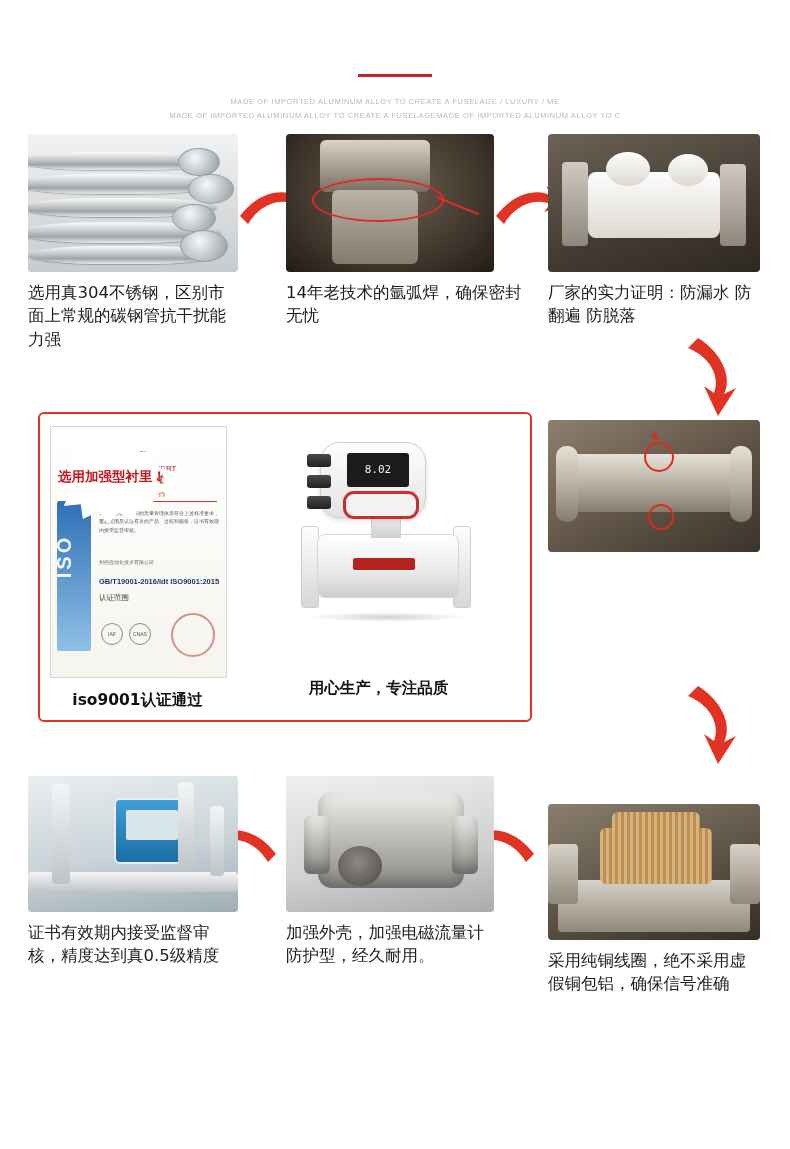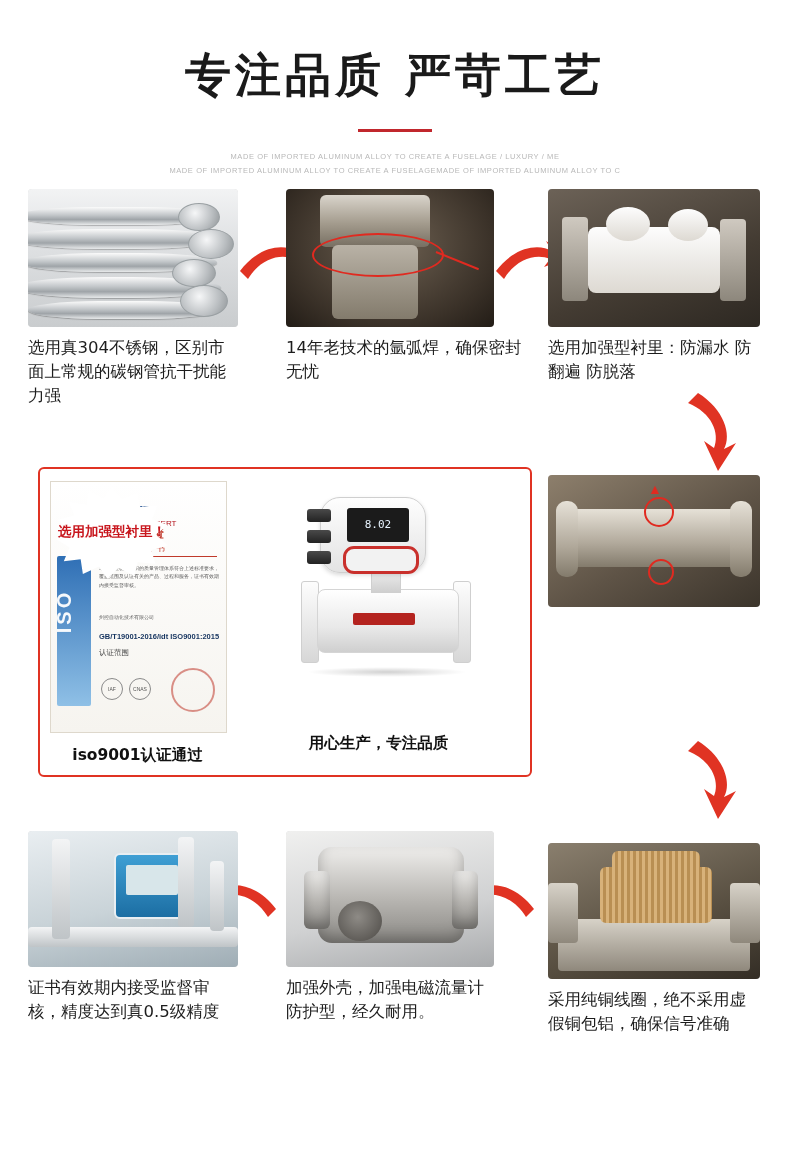--- a/index.html
+++ b/index.html
@@ -352,21 +352,20 @@
   .meter .shadow {
     position: absolute; left: 70px; top: 186px;
     width: 160px; height: 10px;
     background: radial-gradient(ellipse at 50% 50%, rgba(0,0,0,.18), transparent 70%);
   }
 </style>
 </head>
 <body>
 
 <div class="header">
-  <div class="main-title">专注品质 严苛工艺</div>
   <div class="title-rule"></div>
   <div class="sub-en">
     <div>MADE OF IMPORTED ALUMINUM ALLOY TO CREATE A FUSELAGE / LUXURY / ME</div>
     <div>MADE OF IMPORTED ALUMINUM ALLOY TO CREATE A FUSELAGEMADE OF IMPORTED ALUMINUM ALLOY TO C</div>
   </div>
 </div>
 
 <div class="board">
 
   <div class="cell" style="left:28px; top:10px; width:210px;">
@@ -413,21 +412,21 @@
   <div class="cell" style="left:548px; top:10px; width:212px;">
     <div class="photo" style="width:212px;height:138px;">
       <div class="ph liner">
         <div class="flange" style="left:14px;top:28px;width:26px;height:84px;"></div>
         <div class="flange" style="left:172px;top:30px;width:26px;height:82px;"></div>
         <div class="white" style="left:40px;top:38px;width:132px;height:66px;"></div>
         <div class="white" style="left:58px;top:18px;width:44px;height:34px;border-radius:50%;"></div>
         <div class="white" style="left:120px;top:20px;width:40px;height:32px;border-radius:50%;"></div>
       </div>
     </div>
-    <div class="caption">选用加强型衬里：防漏水 防翻遍 防脱落</div>
+    <div class="caption">厂家的实力证明：防漏水 防翻遍 防脱落</div>
   </div>
 
   <div class="arrow" style="left:684px; top:212px;">
     <svg width="54" height="80" viewBox="0 0 54 80">
       <path d="M14 2 C40 18, 48 44, 40 58 L52 52 L34 80 L20 50 L30 57 C36 42, 28 22, 4 12 Z" fill="#e03323"></path>
     </svg>
   </div>
 
   <div class="cell" style="left:548px; top:296px; width:212px;">
     <div class="photo" style="width:212px;height:132px;">
@@ -441,21 +440,21 @@
       </div>
     </div>
   </div>
 
   <div class="arrow" style="left:684px; top:560px;">
     <svg width="54" height="80" viewBox="0 0 54 80">
       <path d="M14 2 C40 18, 48 44, 40 58 L52 52 L34 80 L20 50 L30 57 C36 42, 28 22, 4 12 Z" fill="#e03323"></path>
     </svg>
   </div>
 
-  <div class="cell" style="left:548px; top:664px; width:212px;">
+  <div class="cell" style="left:548px; top:680px; width:212px;">
     <div class="photo" style="width:212px;height:136px;">
       <div class="ph coil">
         <div class="plate" style="left:10px;top:76px;width:192px;height:52px;"></div>
         <div class="wind" style="left:52px;top:24px;width:112px;height:56px;"></div>
         <div class="wind" style="left:64px;top:8px;width:88px;height:22px;"></div>
         <div class="plate" style="left:0px;top:40px;width:30px;height:60px;"></div>
         <div class="plate" style="left:182px;top:40px;width:30px;height:60px;"></div>
       </div>
     </div>
     <div class="caption center">采用纯铜线圈，绝不采用虚假铜包铝，确保信号准确</div>

